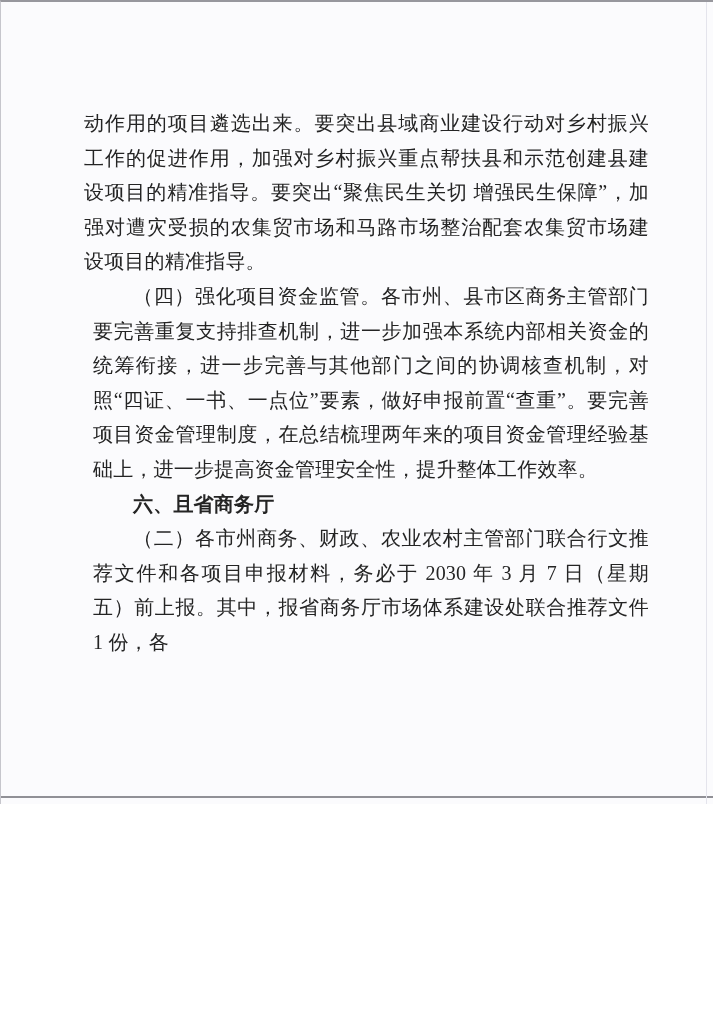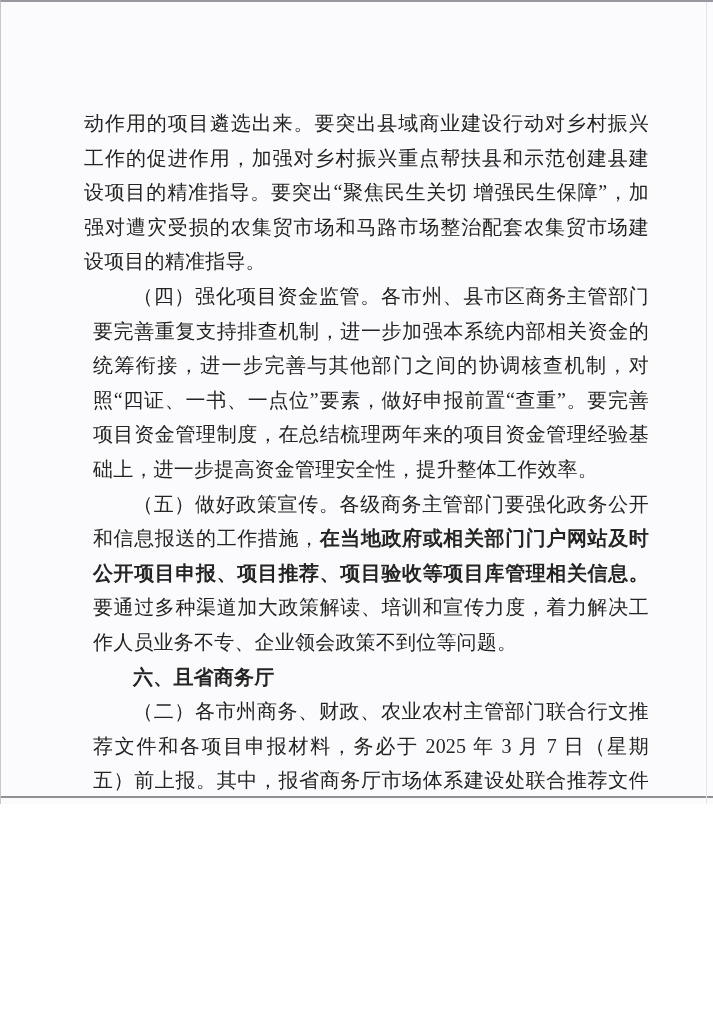--- a/index.html
+++ b/index.html
@@ -70,19 +70,18 @@
     background: #909096;
   }
 </style>
 </head>
 <body>
 
 <div class="page">
   <div class="doc-body">
       <p><span class="seg">动作用的项目遴选出来。要突出县域商业建设行动对乡村振兴工作的促进作用，加强对乡村振兴重点帮扶县和示范创建县建设项目的精准指导。要突出“聚焦民生关切 增强民生保障”，加强对遭灾受损的农集贸市场和马路市场整治配套农集贸市场建设项目的精准指导。</span></p>
       <p class="indent"><span class="seg">（四）强化项目资金监管。各市州、县市区商务主管部门要完善重复支持排查机制，进一步加强本系统内部相关资金的统筹衔接，进一步完善与其他部门之间的协调核查机制，对照“四证、一书、一点位”要素，做好申报前置“查重”。要完善项目资金管理制度，在总结梳理两年来的项目资金管理经验基础上，进一步提高资金管理安全性，提升整体工作效率。</span></p>
-      <p class="indent"><span class="seg">（五）做好政策宣传。各级商务主管部门要强化政务公开和信息报送的工作措施，</span><span class="seg seg-bold">在当地政府或相关部门门户网站及时公开项目申报、项目推荐、项目验收等项目库管理相关信息。</span><span class="seg">要通过多种渠道加大政策解读、培训和宣传力度，着力解决工作人员业务不专、企业领会政策不到位等问题。</span></p>
       <p class="indent"><span class="seg seg-bold">六、且省商务厅</span></p>
-      <p class="indent"><span class="seg">（二）各市州商务、财政、农业农村主管部门联合行文推荐文件和各项目申报材料，务必于 2025 年 3 月 7 日（星期五）前上报。其中，报省商务厅市场体系建设处联合推荐文件 1 份，各</span></p>
+      <p class="indent"><span class="seg">（二）各市州商务、财政、农业农村主管部门联合行文推荐文件和各项目申报材料，务必于 2030 年 3 月 7 日（星期五）前上报。其中，报省商务厅市场体系建设处联合推荐文件 1 份，各</span></p>
     </div>
   <div class="page-number">- 6 -</div>
   <div class="bottom-edge"></div>
 </div>
 
 </body></html>

